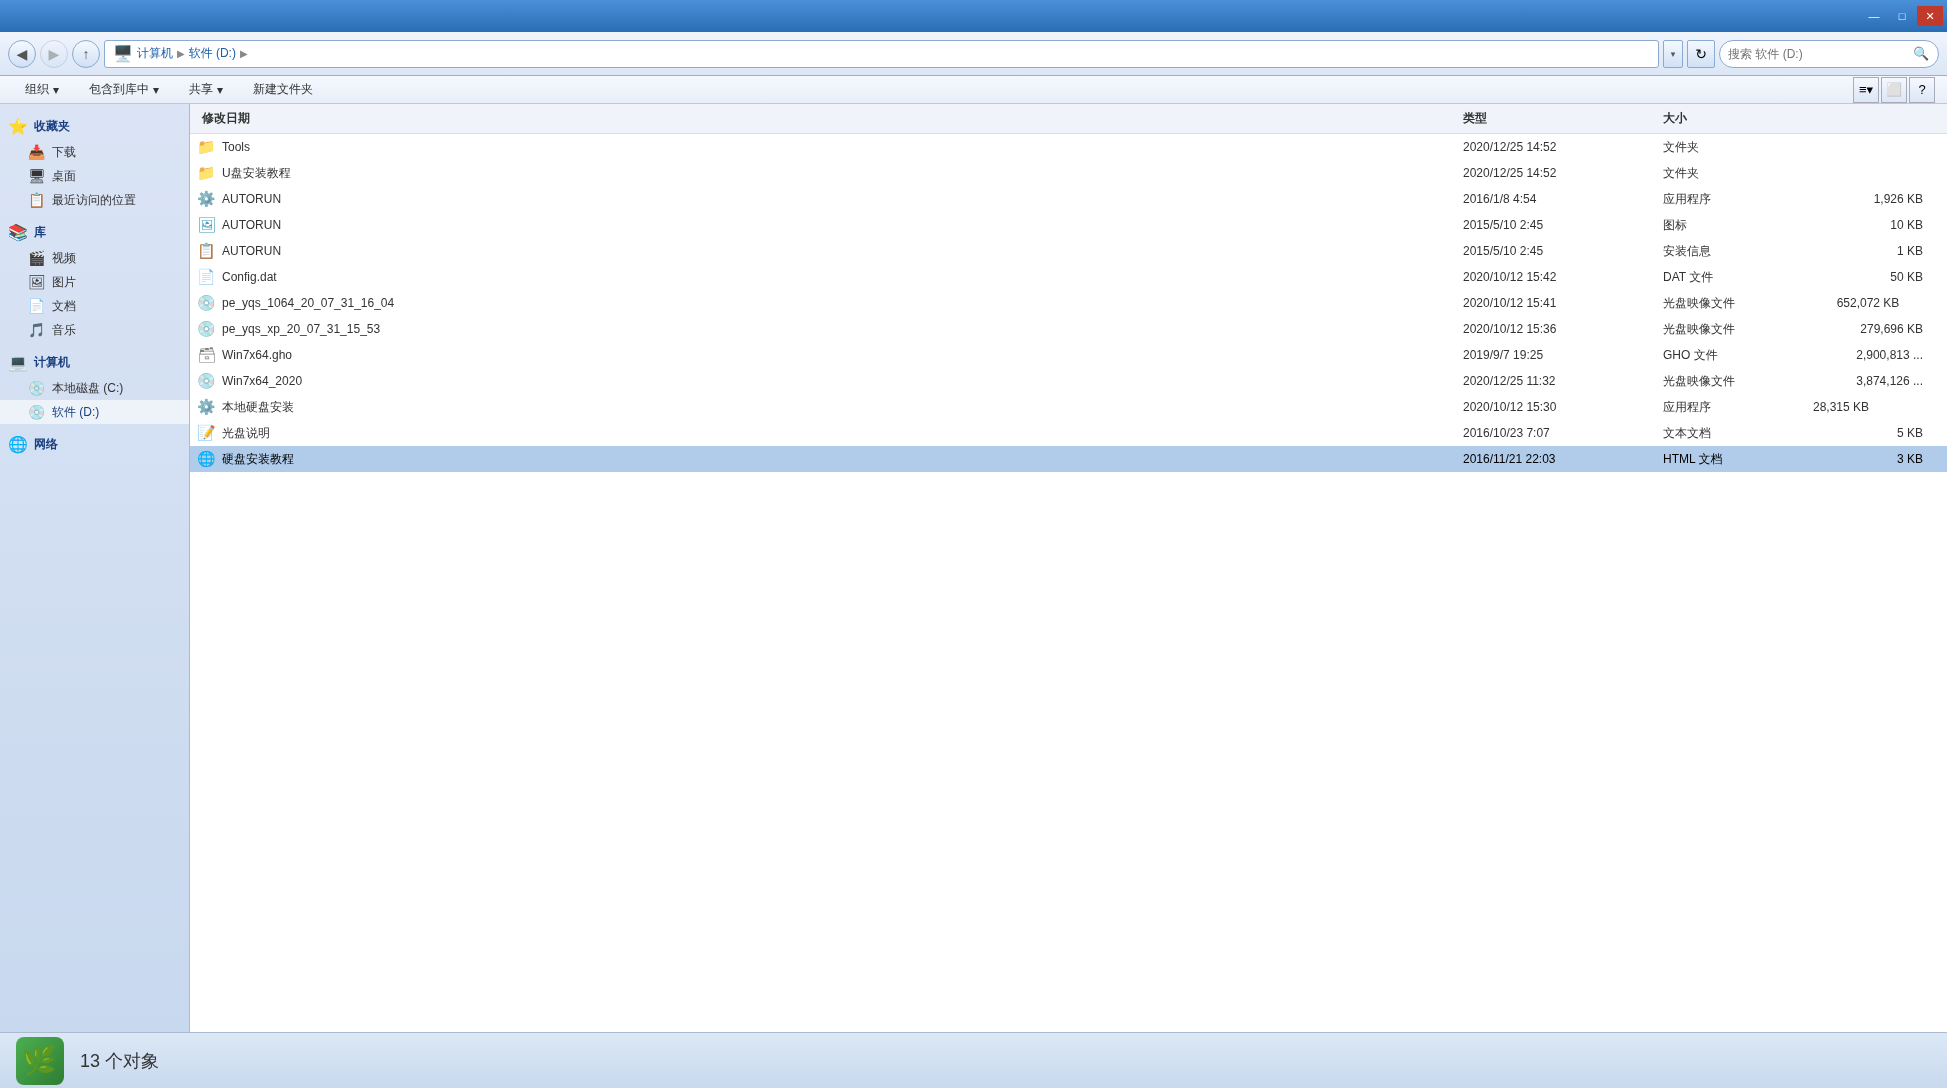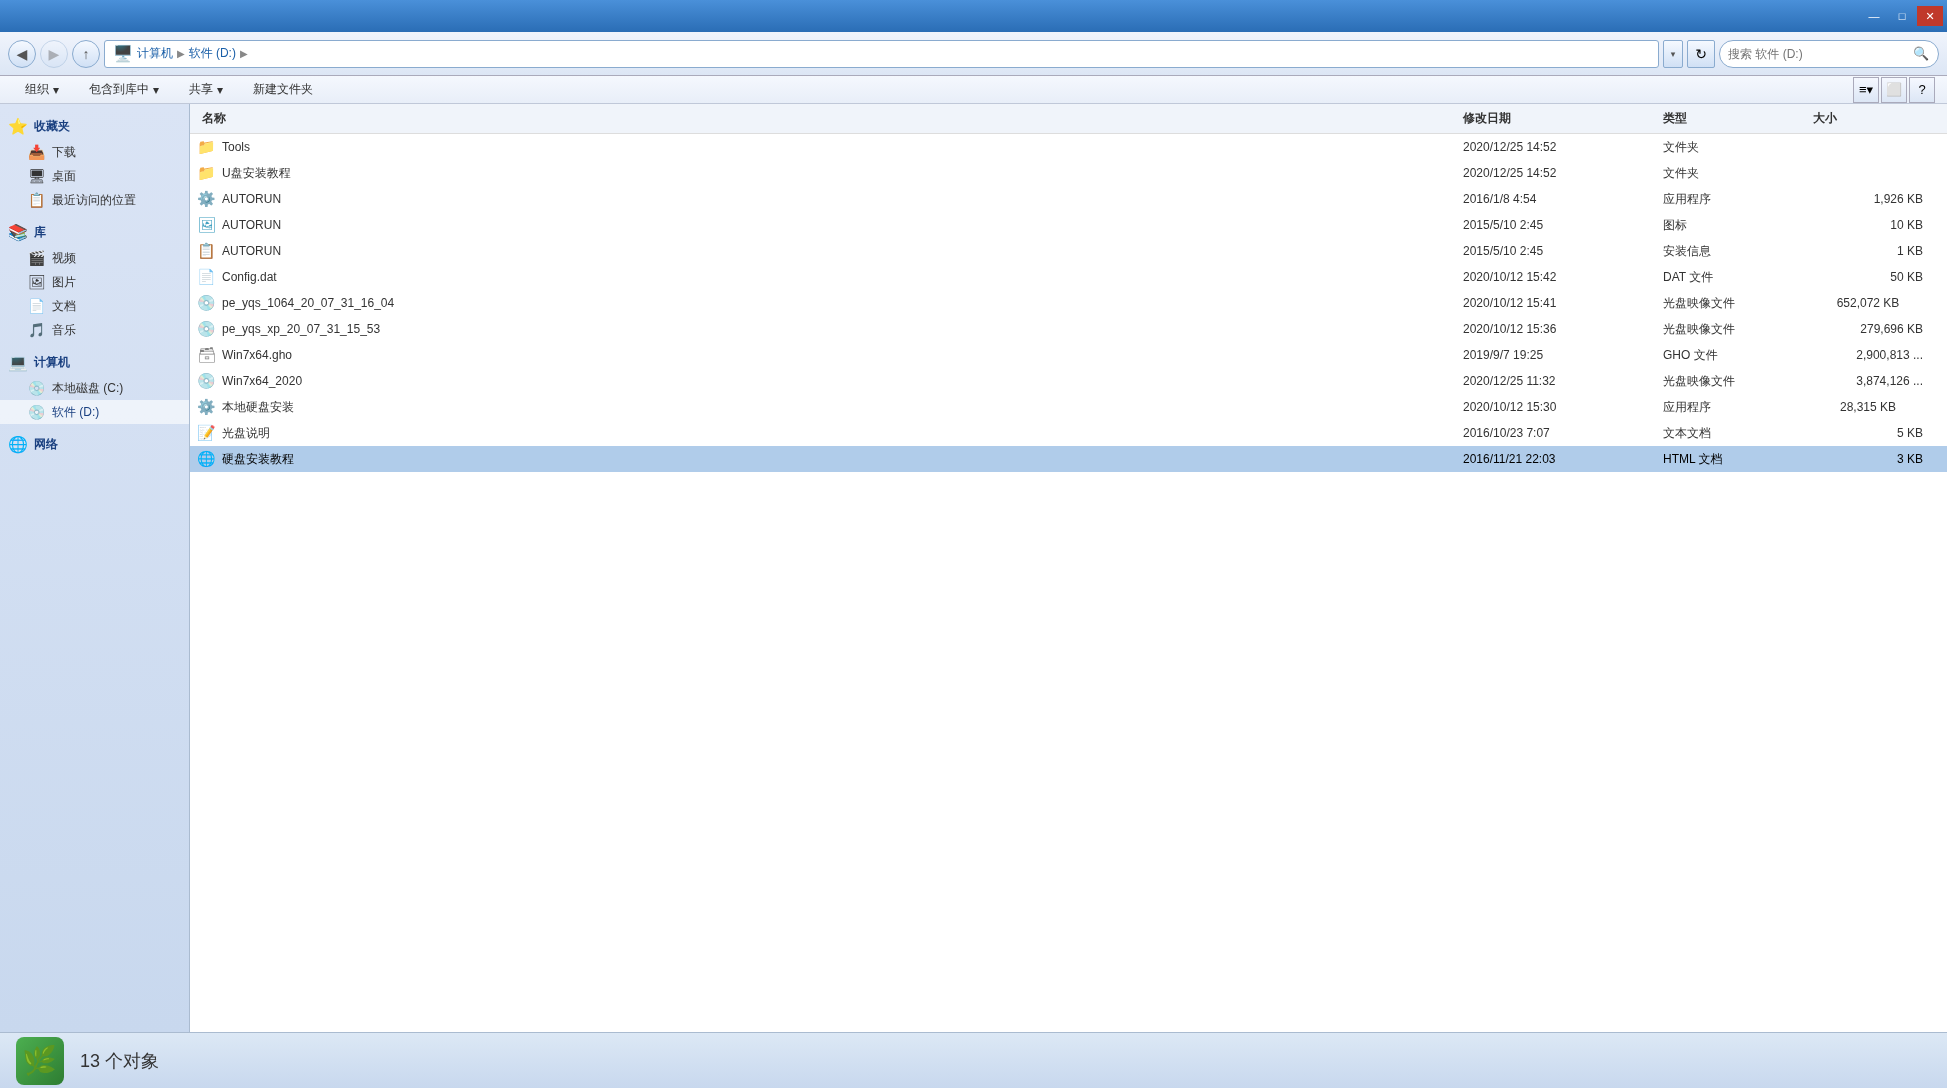--- a/index.html
+++ b/index.html
@@ -466,23 +466,20 @@
         <span class="sidebar-section-title">网络</span>
       </div>
     </div>
 
   </div>
 
   <div class="file-area">
 
     <div class="file-list-header">
       <div class="col-header">
-        <span>名称</span>
-      </div>
-      <div class="col-header">
         <span>修改日期</span>
       </div>
       <div class="col-header">
         <span>类型</span>
       </div>
       <div class="col-header">
         <span>大小</span>
       </div>
     </div>
 
@@ -577,21 +574,21 @@
       <div class="file-col">光盘映像文件</div>
       <div class="file-col" style="text-align:right;padding-right:16px;">3,874,126 ...</div>
     </div>
         <div class="file-row">
       <div class="file-name-cell">
         <span class="file-icon exe-icon">⚙️</span>
         <span>本地硬盘安装</span>
       </div>
       <div class="file-col">2020/10/12 15:30</div>
       <div class="file-col">应用程序</div>
-      <div class="file-col" style="text-align:center;padding-right:16px;">28,315 KB</div>
+      <div class="file-col" style="text-align:left;padding-right:16px;">28,315 KB</div>
     </div>
         <div class="file-row">
       <div class="file-name-cell">
         <span class="file-icon txt-icon">📝</span>
         <span>光盘说明</span>
       </div>
       <div class="file-col">2016/10/23 7:07</div>
       <div class="file-col">文本文档</div>
       <div class="file-col" style="text-align:right;padding-right:16px;">5 KB</div>
     </div>

